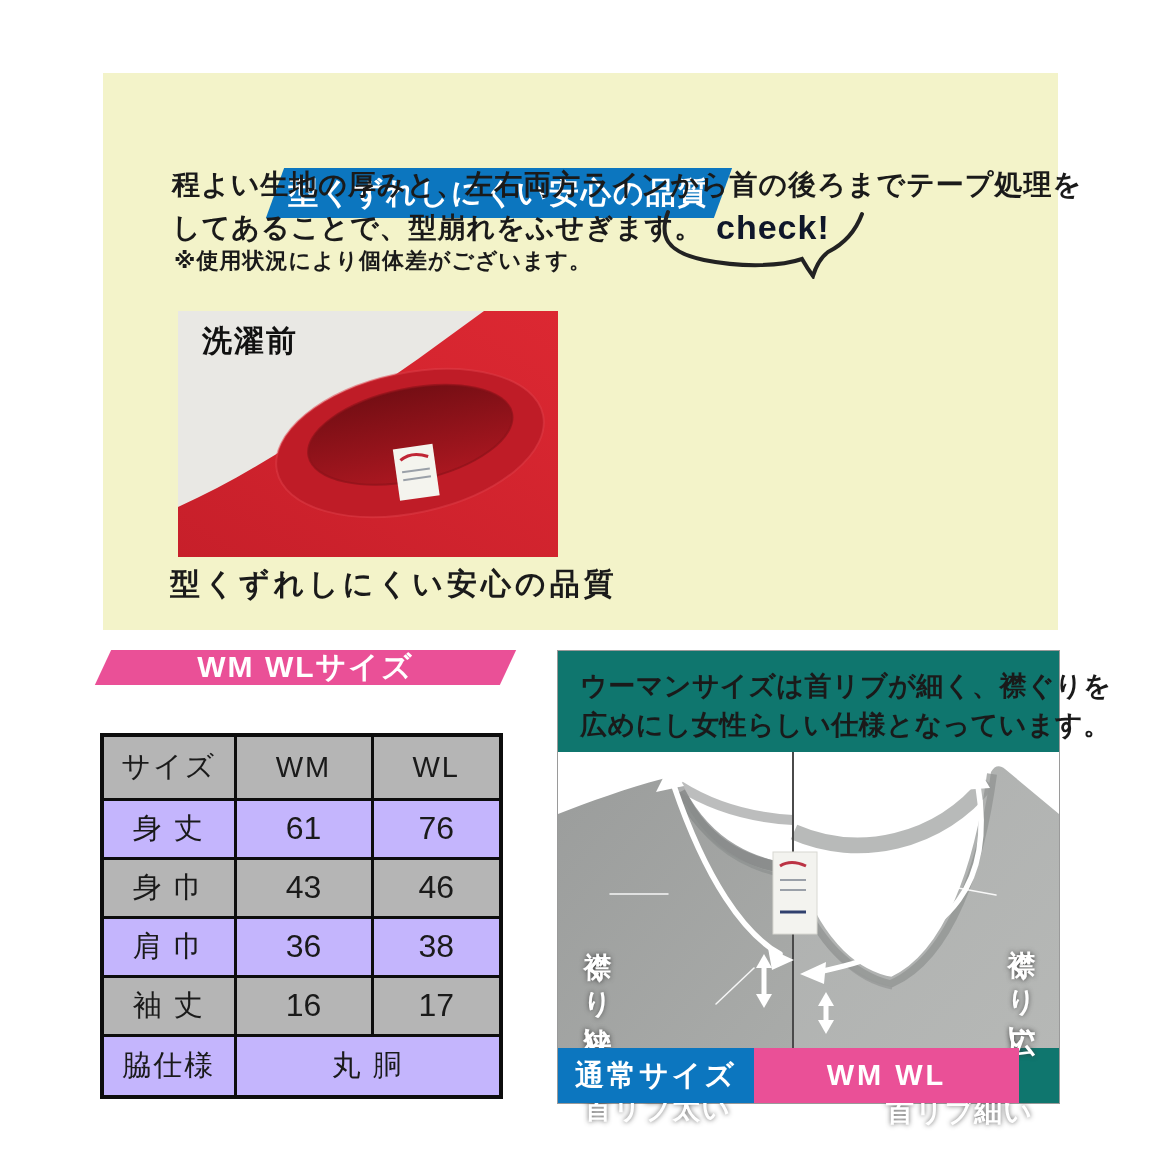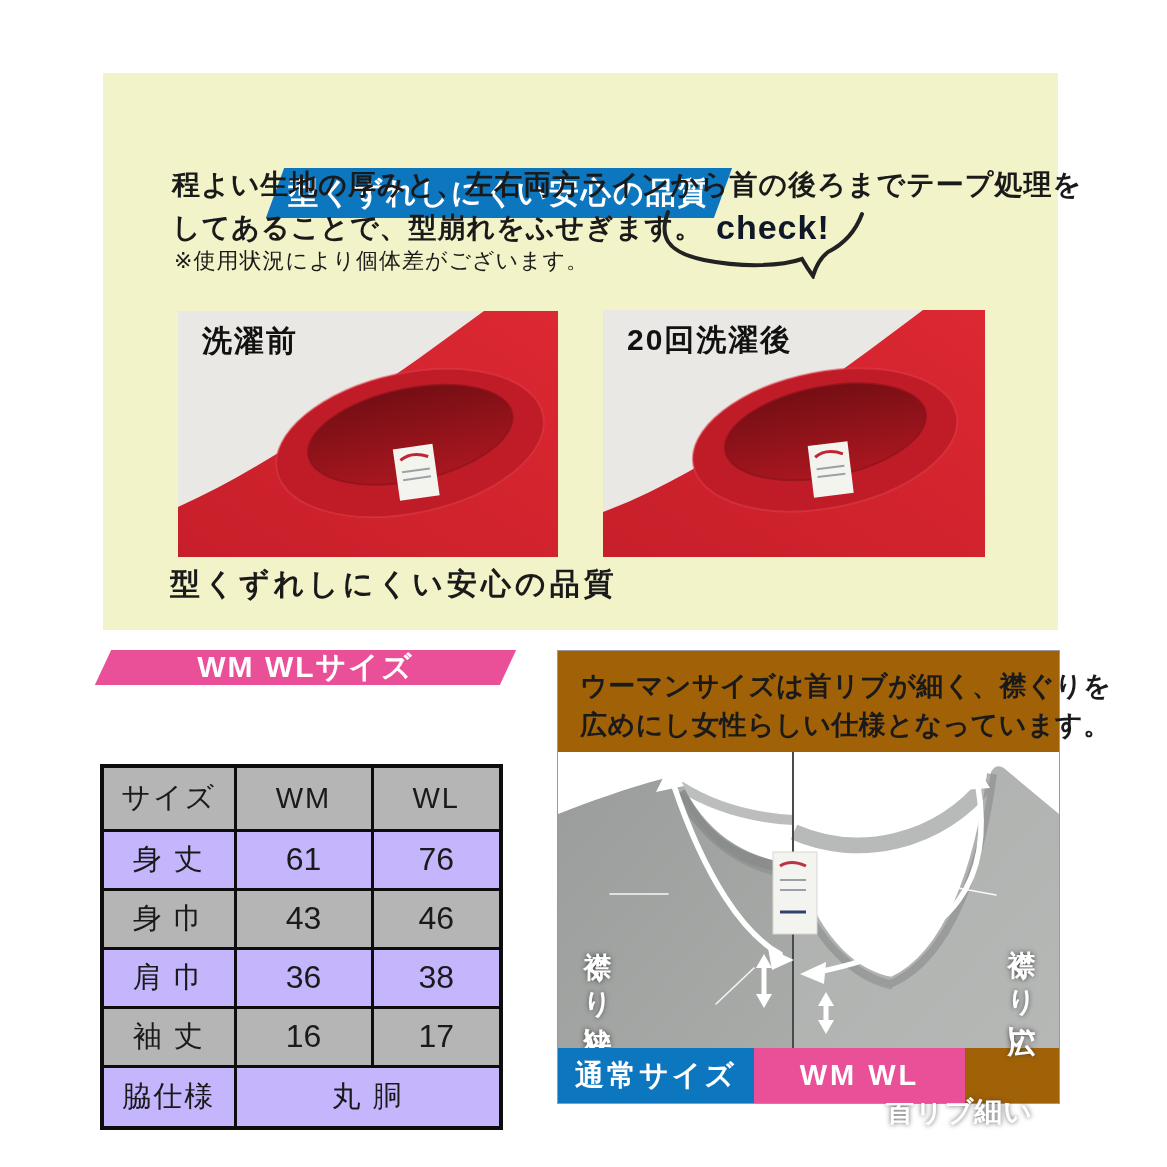--- a/index.html
+++ b/index.html
@@ -17,56 +17,56 @@
   .banner .skew-bg{position:absolute;inset:0;transform:skewX(-20deg);}
   .banner .banner-text{position:relative;color:#fff;font-weight:bold;font-size:30px;letter-spacing:2px;white-space:nowrap;}
   .banner-blue{left:172px;top:95px;width:448px;}
   .banner-blue .skew-bg{background:#0c76bf;}
   .banner-pink{left:103px;top:650px;width:405px;height:35px;}
   .banner-pink .skew-bg{background:#ea5097;transform:skewX(-25deg);}
 
   .desc{left:172px;top:163px;font-size:28px;font-weight:bold;line-height:43px;letter-spacing:1px;white-space:nowrap;}
   .check-label{left:716px;top:208px;font-size:34px;font-weight:bold;color:#0f172a;letter-spacing:1px;}
   .brace{left:652px;top:204px;}
-  .note{left:174px;top:246px;font-size:22px;font-weight:normal;letter-spacing:1px;}
+  .note{left:174px;top:246px;font-size:22px;font-weight:bold;letter-spacing:1px;}
 
   .photo{overflow:hidden;background:#15803d;}
   .photo-before{left:178px;top:311px;width:380px;height:246px;}
   .photo-after{left:603px;top:310px;width:382px;height:247px;}
   .photo-label{position:absolute;left:24px;top:10px;font-size:30px;font-weight:bold;color:#111;letter-spacing:2px;}
   .caption{left:170px;top:564px;font-size:30px;font-weight:bold;letter-spacing:4px;}
 
   
   .size-table{left:100px;top:733px;border-collapse:collapse;table-layout:fixed;}
   .size-table td,.size-table th{border:3px solid #0d0d0d;text-align:center;vertical-align:middle;font-weight:normal;}
-  .size-table{border:4px solid #0d0d0d;margin-top:31px;}
+  .size-table{border:4px solid #0d0d0d;}
   .size-table col.c1{width:133px;} .size-table col.c2{width:137px;} .size-table col.c3{width:129px;}
   .size-table tr{height:59px;}
   .size-table tr.hdr{height:64px;}
   .size-table tr.ftr{height:62px;}
   .size-table .g{background:#b5b5b5;}
   .size-table .w{background:#c4b5fd;}
   .jp-cell{font-size:29px;letter-spacing:2px;}
   .num-cell{font-size:32px;}
 
   
-  .woman-panel{left:557px;top:650px;width:503px;height:454px;background:#a16207;border:1px solid #9a9a9a;box-sizing:border-box;}
+  .woman-panel{left:557px;top:650px;width:503px;height:454px;background:#0f766e;border:1px solid #9a9a9a;box-sizing:border-box;}
   .woman-desc{left:22px;top:16px;font-size:27px;font-weight:bold;line-height:39px;letter-spacing:0.5px;white-space:nowrap;}
   .compare{left:0;top:101px;width:501px;height:296px;}
   .vlabel{writing-mode:vertical-rl;text-orientation:upright;color:#fff;font-weight:bold;font-size:28px;
           text-shadow:0 0 5px rgba(60,60,60,.8);letter-spacing:4px;}
   .hlabel{color:#fff;font-weight:bold;font-size:28px;text-shadow:0 0 5px rgba(60,60,60,.8);letter-spacing:1px;white-space:nowrap;}
   .lbl-neck-left{left:20px;top:178px;}
   .lbl-neck-right{left:444px;top:176px;}
   .lbl-rib-left{left:26px;top:338px;}
   .lbl-rib-right{left:328px;top:341px;}
   .bars{left:0;top:397px;width:501px;height:55px;display:flex;}
   .bar{display:flex;align-items:center;justify-content:center;color:#fff;font-weight:bold;font-size:29px;letter-spacing:3px;}
   .bar-blue{width:196px;background:#0c76bf;}
-  .bar-pink{width:211px;background:#ea5097;}
+  .bar-pink{width:265px;background:#ea5097;}
 </style>
 </head>
 <body>
 
 <svg width="0" height="0" style="position:absolute">
   <defs>
     <linearGradient id="redFab" x1="0" y1="1" x2="1" y2="0">
       <stop offset="0" stop-color="#c71f2a"></stop>
         <stop offset="1" stop-color="#dc2832"></stop>
     </linearGradient>
@@ -118,39 +118,20 @@
           <rect x="212" y="136" width="40" height="52" fill="#f4f4ee"></rect>
           <path d="M218,148 q12,-8 28,0" fill="none" stroke="#c02535" stroke-width="3"></path>
           <line x1="218" y1="160" x2="246" y2="160" stroke="#9aa0a8" stroke-width="2"></line>
           <line x1="218" y1="168" x2="246" y2="168" stroke="#9aa0a8" stroke-width="2"></line>
         </g>
       </g>
     </svg>
     <figcaption class="photo-label">洗濯前</figcaption>
   </figure>
 
-  <figure class="abs photo photo-after" style="left:500px;top:237px;margin:0">
-    <svg width="382" height="247" viewBox="0 0 382 247">
-      <rect width="382" height="247" fill="#e9e8e4"></rect>
-      <path d="M0,247 L0,202 C90,168 170,110 250,52 C272,36 296,18 320,0 L382,0 L382,247 Z" fill="url(#redFab)"></path>
-      <g transform="rotate(-11 222 130)">
-        <ellipse cx="222" cy="130" rx="134" ry="68" fill="#bf1c27"></ellipse>
-        <ellipse cx="222" cy="130" rx="134" ry="68" fill="none" stroke="#e04049" stroke-width="2" opacity="0.5"></ellipse>
-        <ellipse cx="224" cy="122" rx="102" ry="45" fill="url(#holeGrad)"></ellipse>
-        <ellipse cx="224" cy="122" rx="102" ry="45" fill="none" stroke="#8c1219" stroke-width="2" opacity="0.7"></ellipse>
-        <g transform="rotate(4 222 160)">
-          <rect x="202" y="134" width="40" height="52" fill="#f4f4ee"></rect>
-          <path d="M208,146 q12,-8 28,0" fill="none" stroke="#c02535" stroke-width="3"></path>
-          <line x1="208" y1="158" x2="236" y2="158" stroke="#9aa0a8" stroke-width="2"></line>
-          <line x1="208" y1="166" x2="236" y2="166" stroke="#9aa0a8" stroke-width="2"></line>
-        </g>
-      </g>
-    </svg>
-    <figcaption class="photo-label">20回洗濯後</figcaption>
-  </figure>
 
   <div class="abs caption" style="left:67px;top:491px">型くずれしにくい安心の品質</div>
 </section>
 
 <div class="abs banner banner-pink">
   <span class="skew-bg"></span>
   <span class="banner-text">WM WLサイズ</span>
 </div>
 
 <table class="abs size-table">
@@ -235,20 +216,21 @@
         <polygon points="418,12 404,38 432,36"></polygon>
         <polygon points="242,222 268,210 266,232"></polygon>
         <polygon points="206,202 198,216 214,216"></polygon>
         <polygon points="206,256 198,242 214,242"></polygon>
         <polygon points="268,240 260,254 276,254"></polygon>
         <polygon points="268,282 260,268 276,268"></polygon>
       </g>
     </svg>
     <div class="abs vlabel lbl-neck-left">襟ぐり狭い</div>
     <div class="abs vlabel lbl-neck-right">襟ぐり広い</div>
+    <div class="abs hlabel lbl-rib-left">首リブ太い</div>
     <div class="abs hlabel lbl-rib-right">首リブ細い</div>
   </div>
 
   <div class="abs bars">
     <div class="bar bar-blue">通常サイズ</div>
     <div class="bar bar-pink">WM WL</div>
   </div>
 </section>
 
 </body></html>

